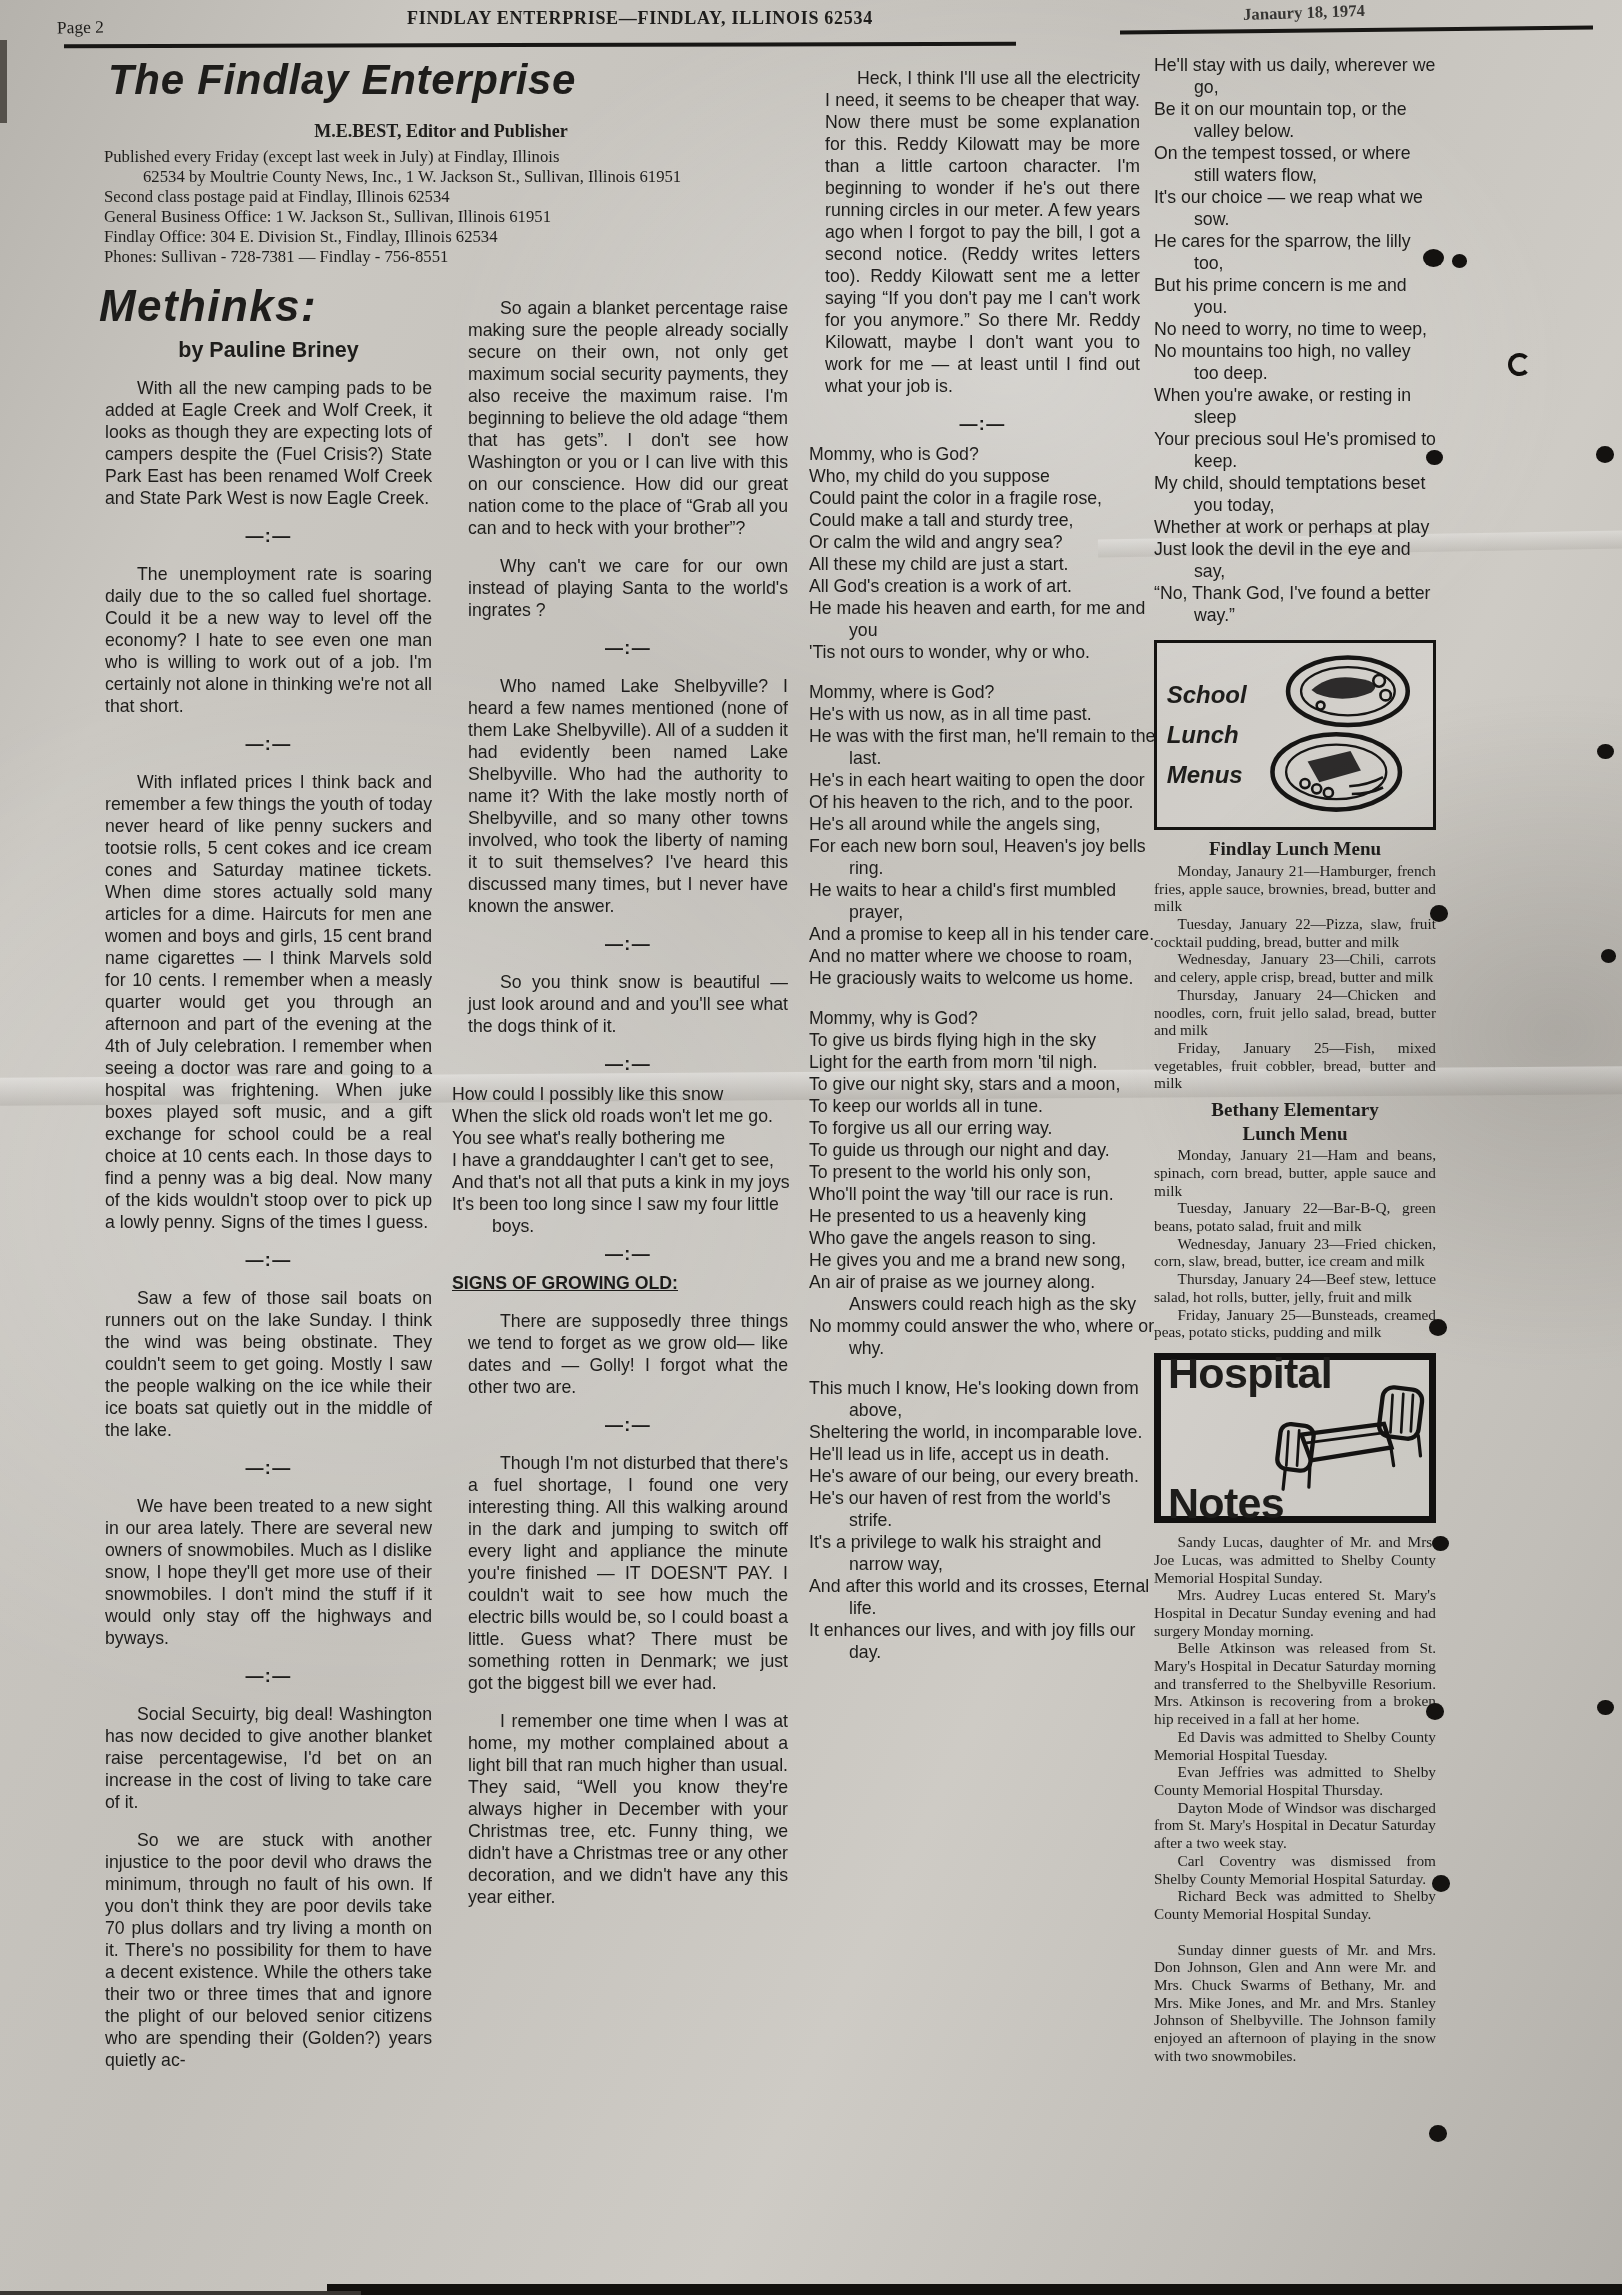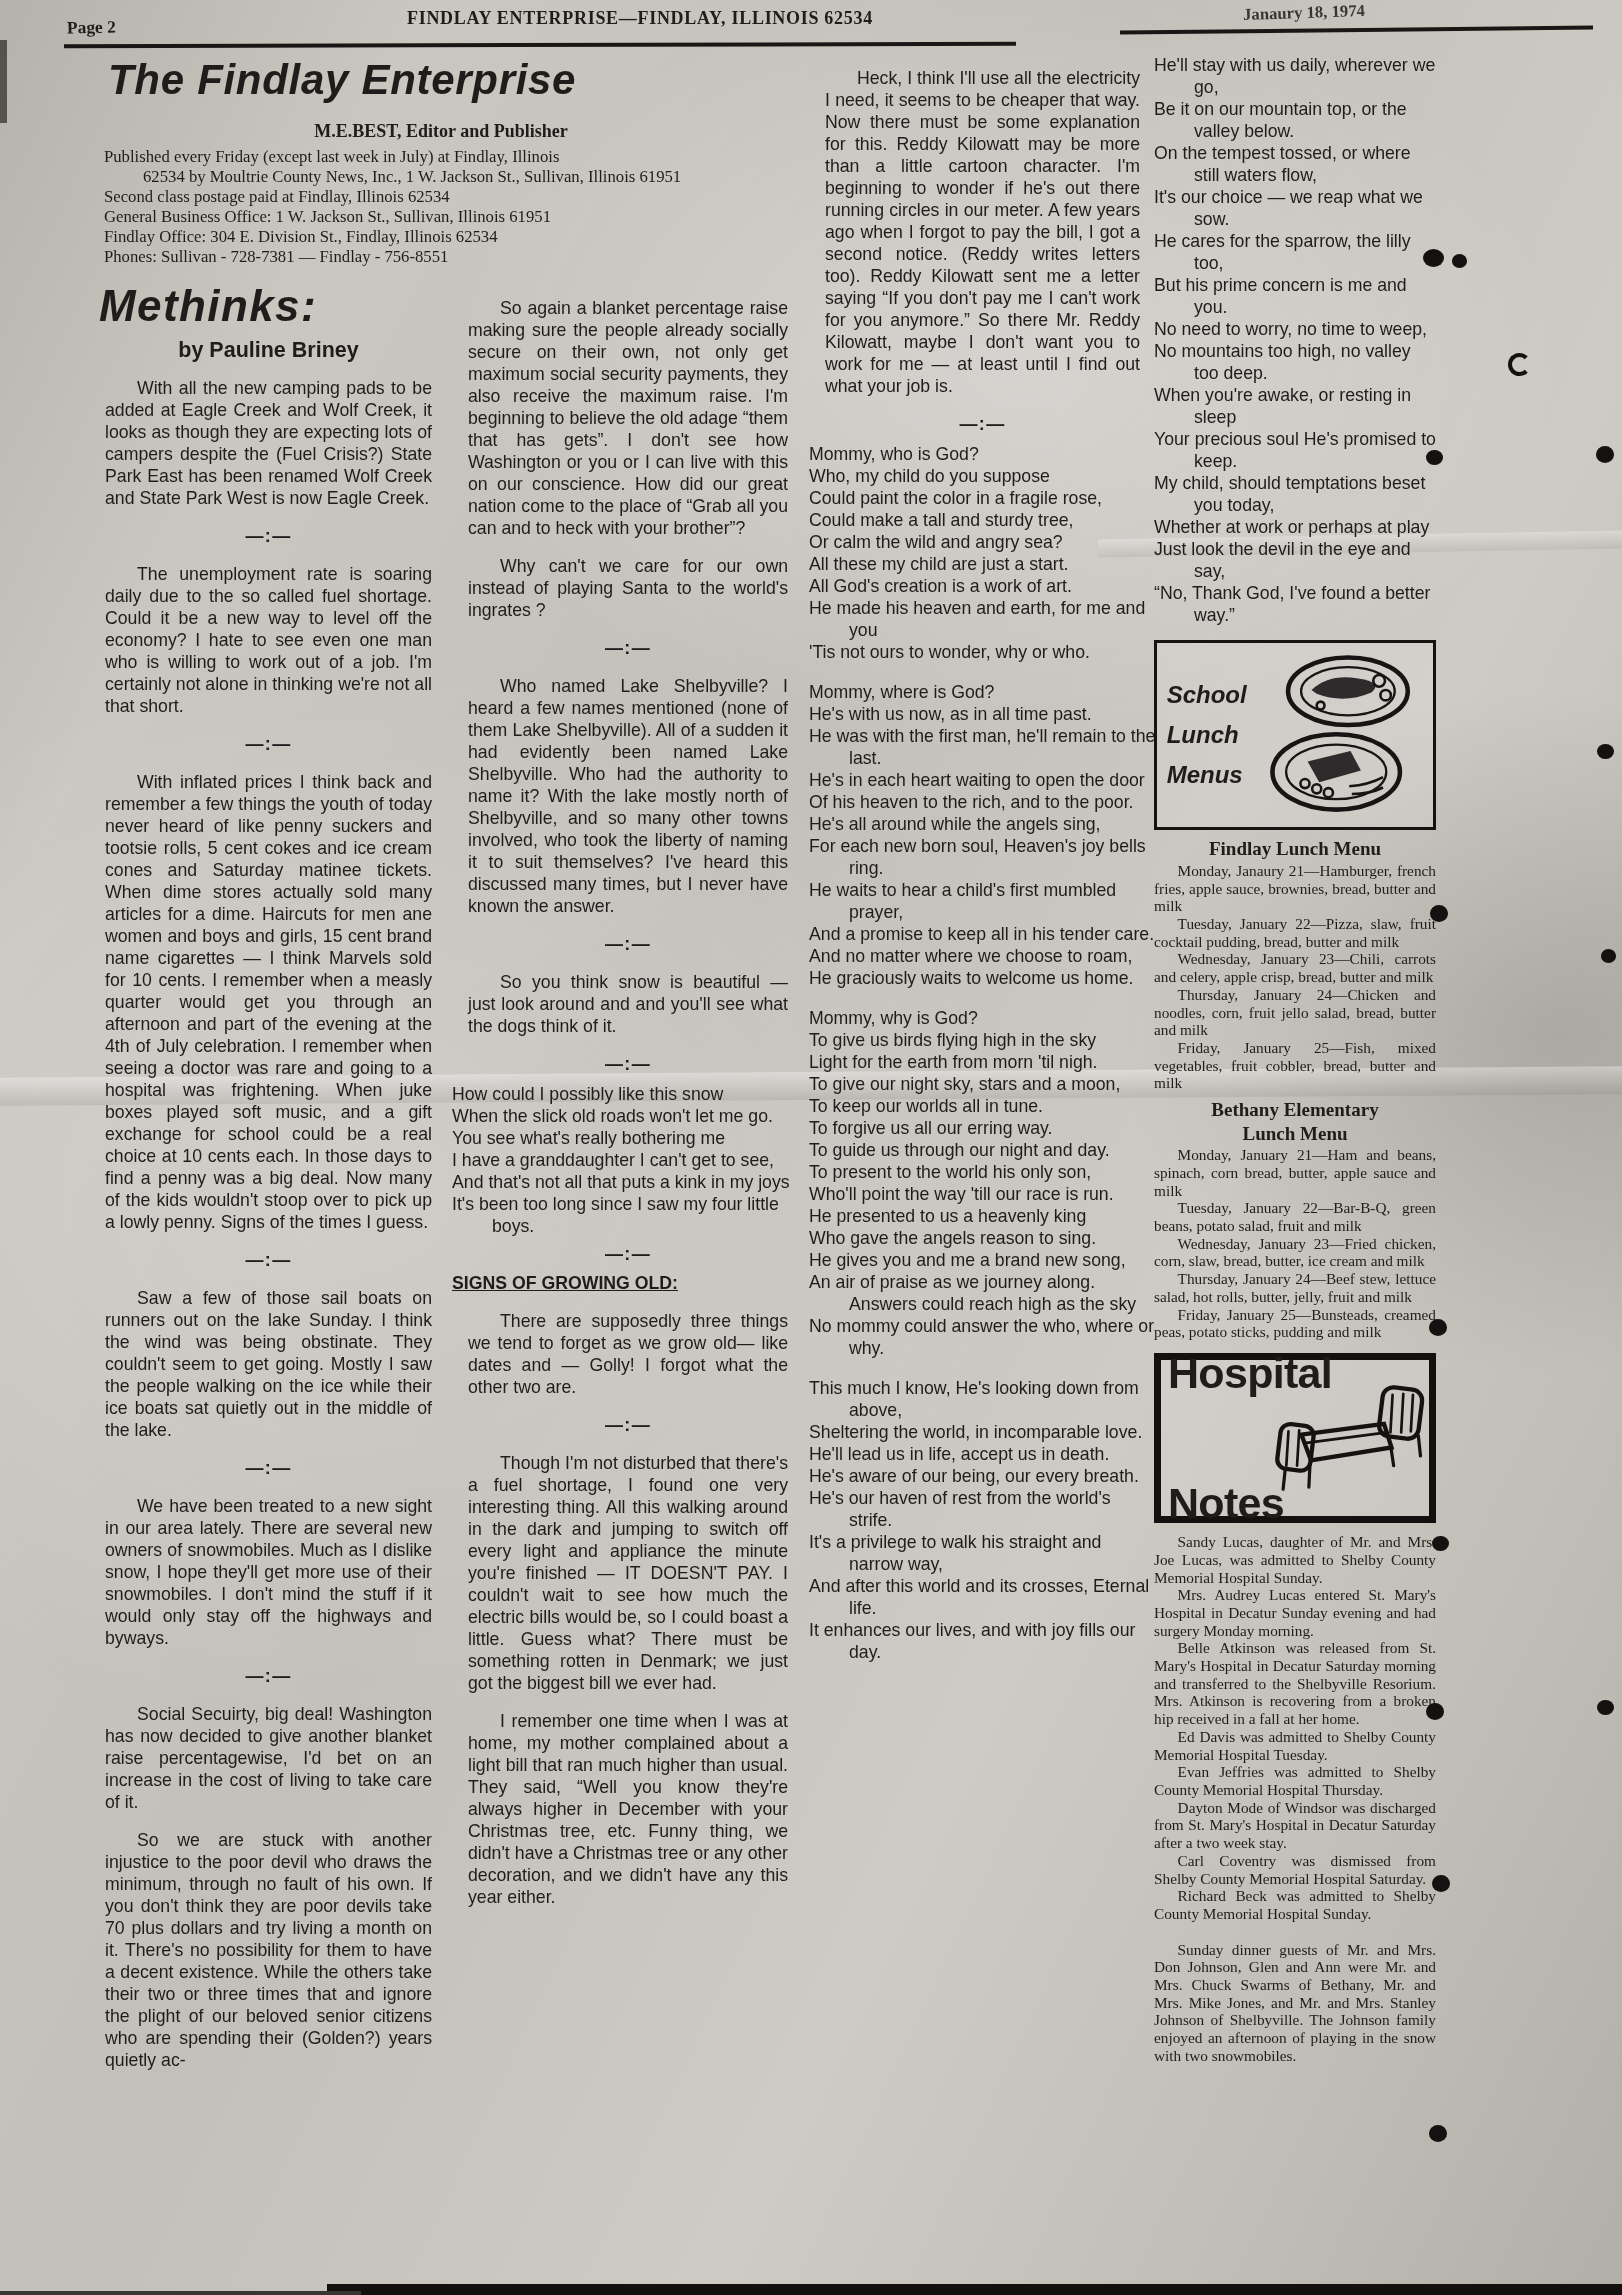--- a/index.html
+++ b/index.html
@@ -13,21 +13,21 @@
       linear-gradient(115deg,#b5b2ac 0%,#cac7c1 16%,#c3c0ba 42%,#cecbc5 66%,#c1beb8 84%,#b2afa9 100%);
   }
   .layer{position:absolute;inset:0;}
   .crease{position:absolute;left:0;top:1072px;width:1623px;height:28px;
     background:linear-gradient(rgba(255,255,255,.34),rgba(110,106,100,.16));
     transform:rotate(-.4deg);}
   .crease2{position:absolute;left:1098px;top:535px;width:528px;height:18px;
     background:linear-gradient(rgba(255,255,255,.28),rgba(110,106,100,.12));transform:rotate(-1deg);}
 
   
-  .page-label{position:absolute;left:67px;top:16.7px;font-family:"Liberation Serif",serif;font-weight:bold;font-size:17.4px;transform:rotate(-1deg);}
+  .page-label{position:absolute;left:57px;top:16.7px;font-family:"Liberation Serif",serif;font-weight:normal;font-size:17.4px;transform:rotate(-1deg);}
   .running-title{position:absolute;left:407px;top:8.3px;font-family:"Liberation Serif",serif;font-weight:bold;font-size:18px;letter-spacing:0.7px;}
   .issue-date{position:absolute;left:1243px;top:2.8px;font-family:"Liberation Serif",serif;font-weight:bold;font-size:16.7px;transform:rotate(-2deg);opacity:.85;}
   .rule-left{position:absolute;left:64px;top:43px;width:952px;height:4.2px;background:#181715;transform:rotate(-.15deg);}
   .rule-right{position:absolute;left:1120px;top:28px;width:473px;height:4.2px;background:#181715;transform:rotate(-.6deg);}
 
   
   .nameplate-title{position:absolute;left:108px;top:56px;font-size:42px;font-weight:bold;font-style:italic;letter-spacing:0.7px;}
   .editor-line{position:absolute;left:90px;top:121px;width:702px;text-align:center;font-family:"Liberation Serif",serif;font-weight:bold;font-size:18px;}
   .np-lines{position:absolute;left:104px;top:147px;width:806px;font-family:"Liberation Serif",serif;font-size:16.7px;line-height:20px;}
   .np-line{margin:0;}

